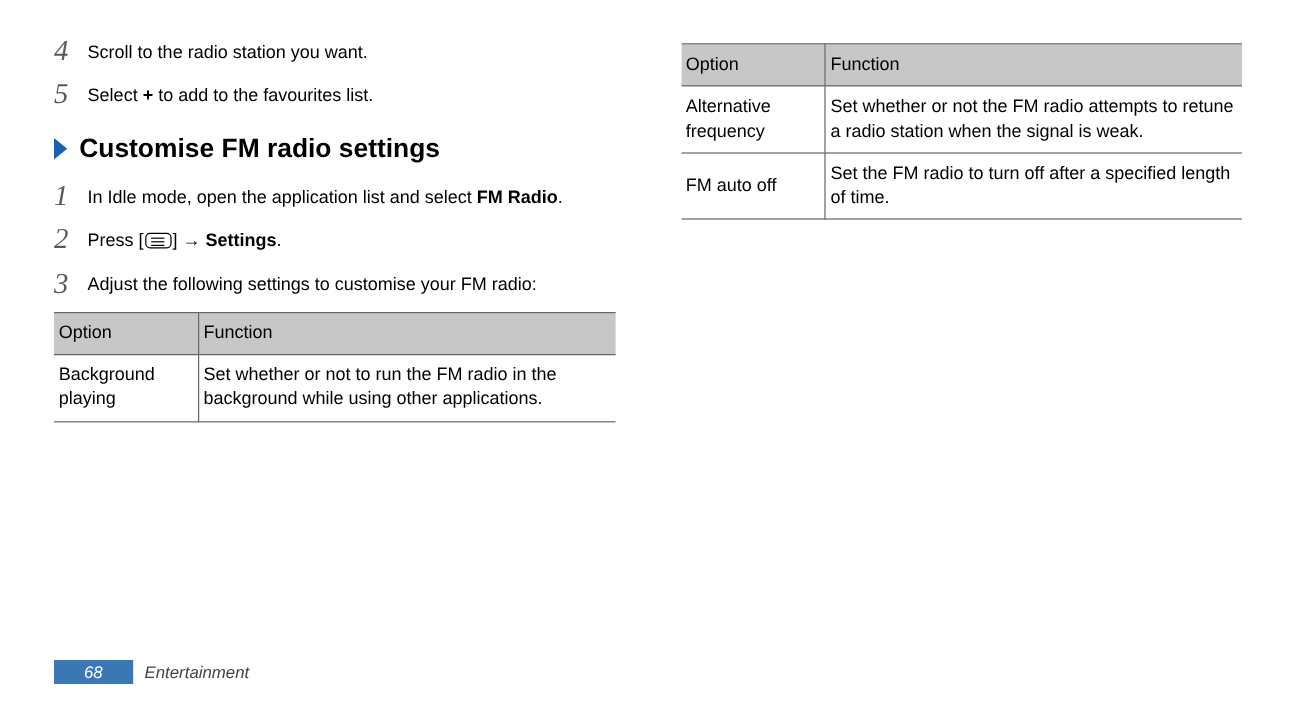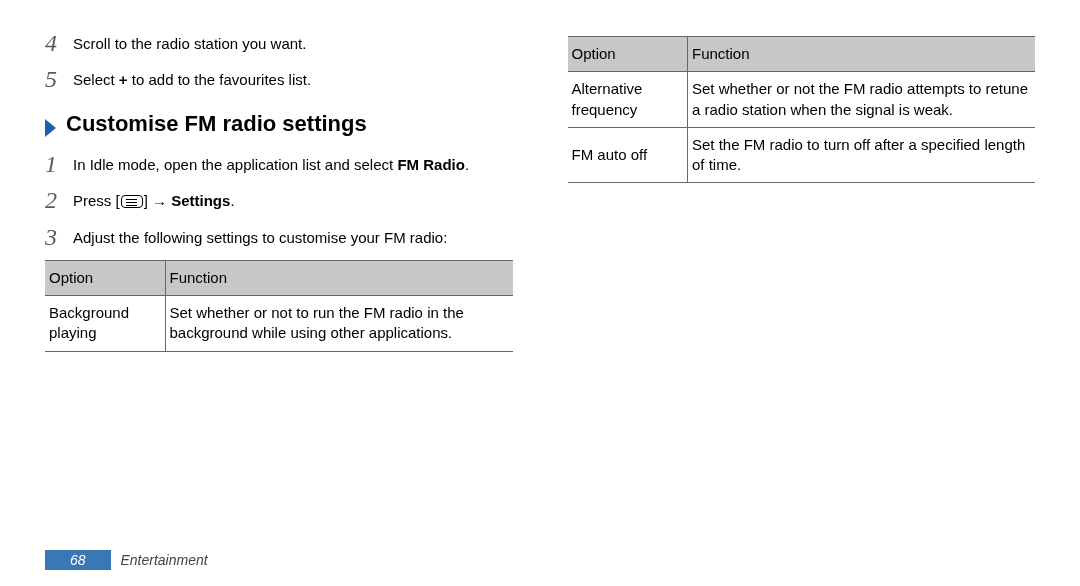--- a/index.html
+++ b/index.html
@@ -40,21 +40,21 @@
     .step-text {
       font-size: 15px;
       line-height: 1.4;
       padding-top: 3px;
     }
     .step-text b {
       font-weight: 700;
     }
     .heading {
       display: flex;
-      align-items: flex-end;
+      align-items: center;
       margin: 18px 0 14px 0;
     }
     .heading .chev {
       width: 0;
       height: 0;
       border-left: 11px solid #1a5fb0;
       border-top: 9px solid transparent;
       border-bottom: 9px solid transparent;
       margin-right: 10px;
     }

